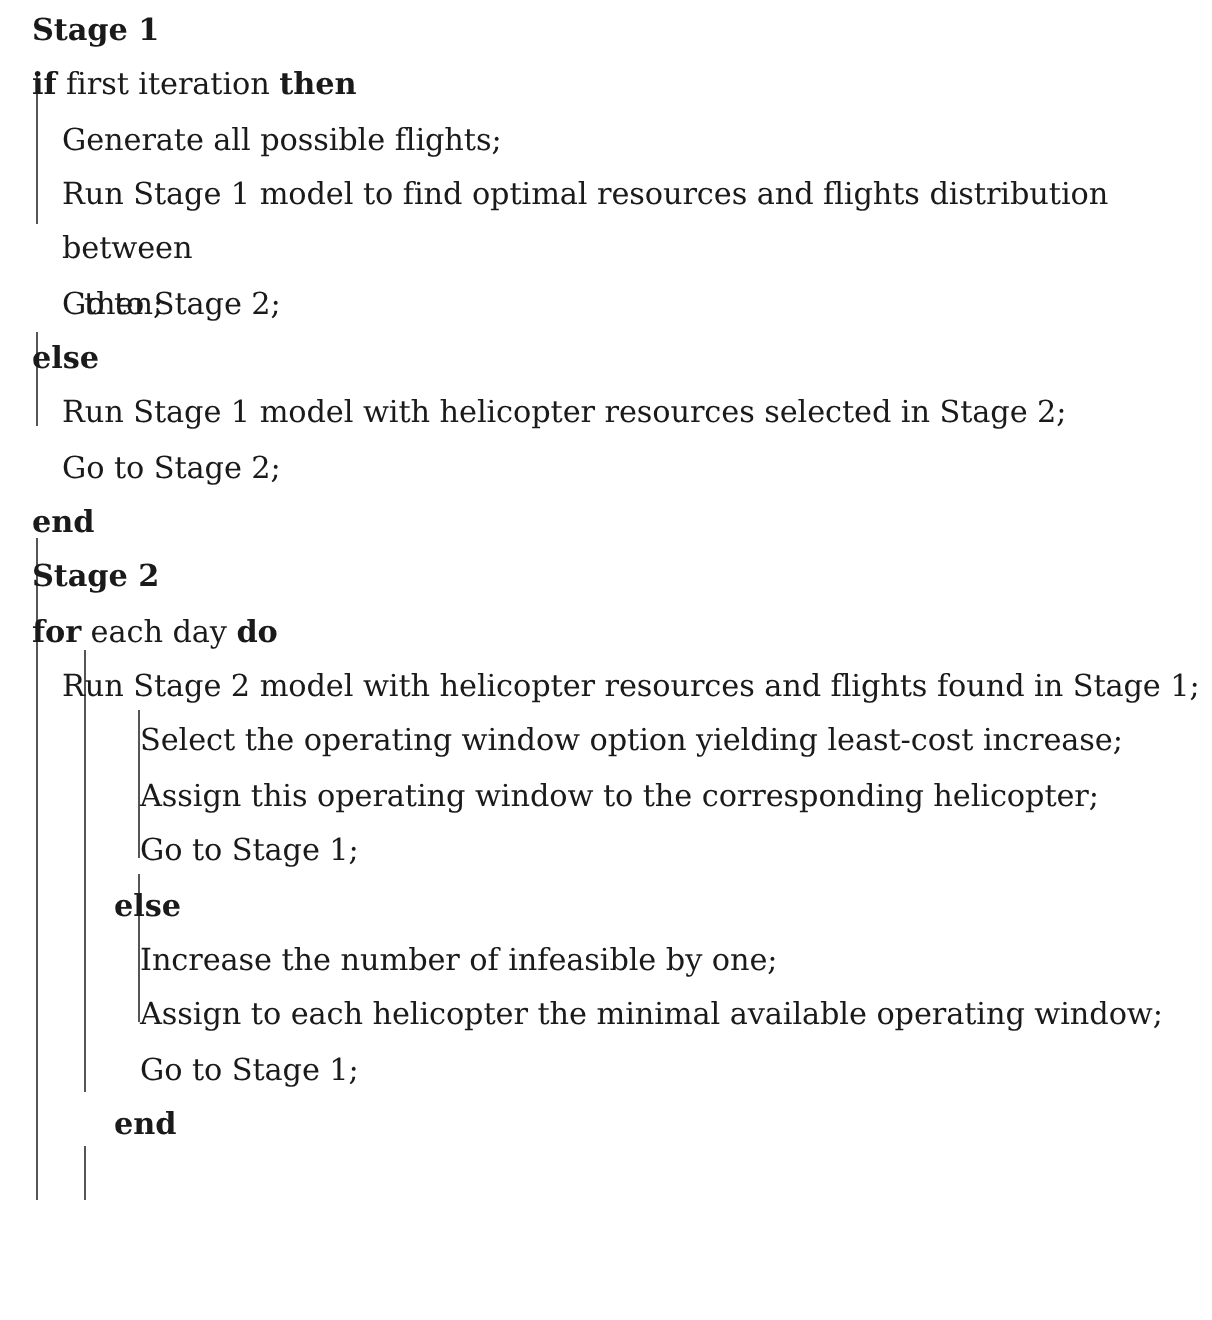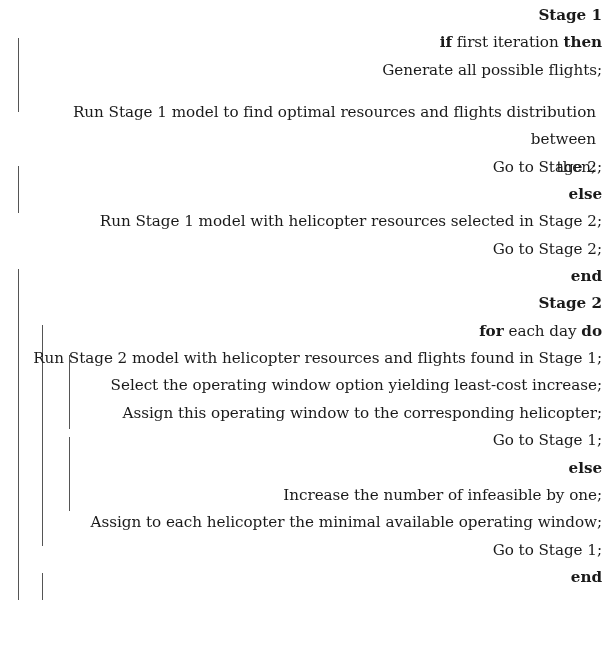--- a/index.html
+++ b/index.html
@@ -23,28 +23,26 @@
     padding: 2px 4px 0 16px;
   }
 
   .line {
     position: relative;
     font-size: 15.2px;
     line-height: 27.35px;
     height: 27.35px;
     white-space: nowrap;
     letter-spacing: -0.05px;
-    text-align: right;
   }
 
   
   .line.wrap {
     white-space: normal;
     height: 54.7px;
-    margin-top: 15px;
   }
 
   
   .ind0  { padding-left: 0px; }
 
   
   .stmt1 { padding-left: 15px; }
   .stmt2 { padding-left: 41px; }
   .stmt3 { padding-left: 54px; }
 

